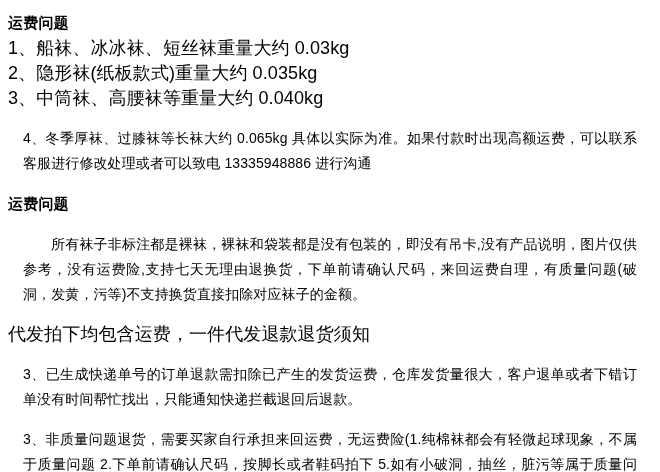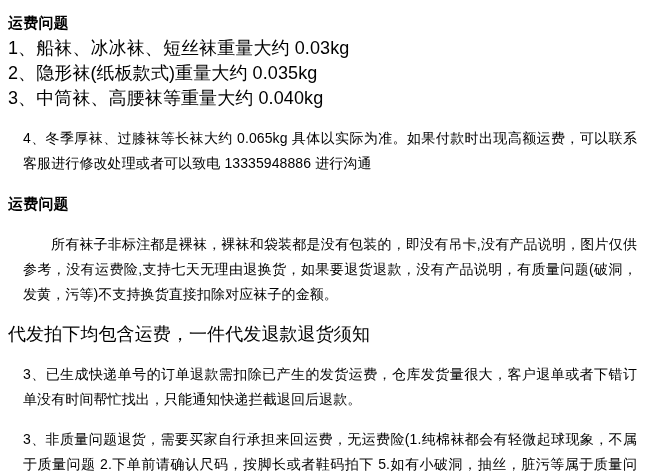--- a/index.html
+++ b/index.html
@@ -58,21 +58,21 @@
   <div class="blockwrap">
     <div class="sec-title">运费问题</div>
     <div class="line">1、船袜、冰冰袜、短丝袜重量大约 0.03kg</div>
     <div class="line">2、隐形袜(纸板款式)重量大约 0.035kg</div>
     <div class="line">3、中筒袜、高腰袜等重量大约 0.040kg</div>
     <div class="para">4、冬季厚袜、过膝袜等长袜大约 0.065kg 具体以实际为准。如果付款时出现高额运费，可以联系客服进行修改处理或者可以致电 13335948886 进行沟通</div>
   </div>
 
   <div class="blockwrap">
     <div class="sec-title">运费问题</div>
-    <div class="para indent">所有袜子非标注都是裸袜，裸袜和袋装都是没有包装的，即没有吊卡,没有产品说明，图片仅供参考，没有运费险,支持七天无理由退换货，如果要退货退款，没有产品说明，有质量问题(破洞，发黄，污等)不支持换货直接扣除对应袜子的金额。</div>
+    <div class="para indent">所有袜子非标注都是裸袜，裸袜和袋装都是没有包装的，即没有吊卡,没有产品说明，图片仅供参考，没有运费险,支持七天无理由退换货，下单前请确认尺码，来回运费自理，有质量问题(破洞，发黄，污等)不支持换货直接扣除对应袜子的金额。</div>
   </div>
 
   <div class="blockwrap">
     <div class="line">代发拍下均包含运费，一件代发退款退货须知</div>
     <div class="para">3、已生成快递单号的订单退款需扣除已产生的发货运费，仓库发货量很大，客户退单或者下错订单没有时间帮忙找出，只能通知快递拦截退回后退款。</div>
     <div class="para">3、非质量问题退货，需要买家自行承担来回运费，无运费险(1.纯棉袜都会有轻微起球现象，不属于质量问题 2.下单前请确认尺码，按脚长或者鞋码拍下 5.如有小破洞，抽丝，脏污等属于质量问题，超出这个范围不属于质量问题，可以先联系客服协商解决)</div>
     <div class="line">4、售后按照实际售后价格退款</div>
   </div>
 
 </div>

